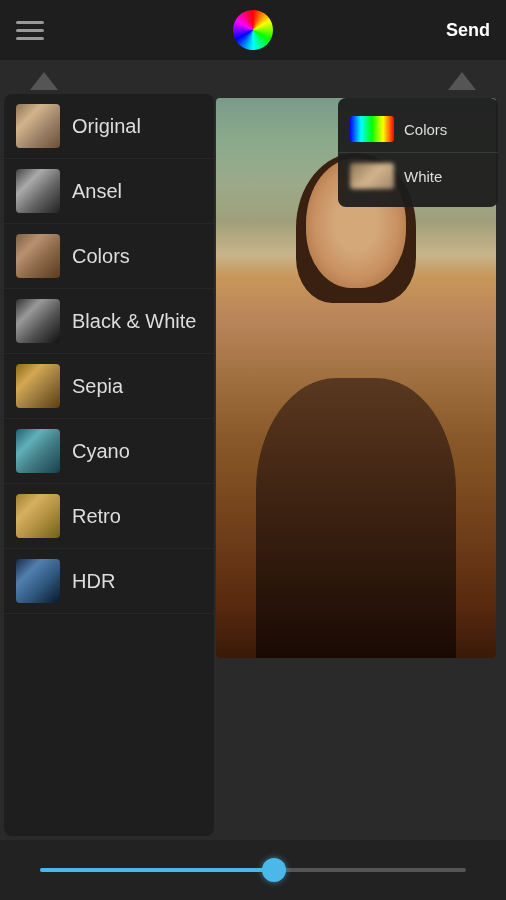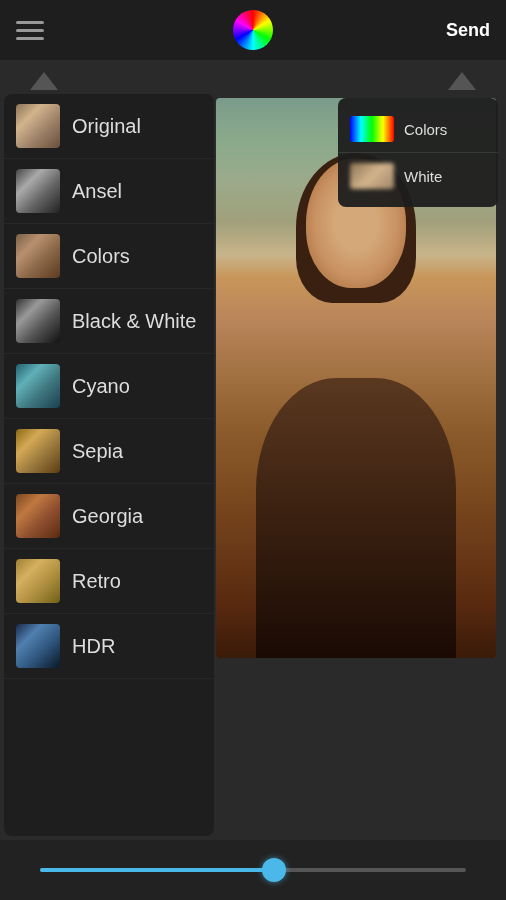--- a/index.html
+++ b/index.html
@@ -329,30 +329,26 @@
       </div>
       <div class="filter-item">
         <div class="filter-thumbnail" style="background: linear-gradient(135deg, rgb(123, 96, 69) 0%, rgb(184, 144, 112) 30%, rgb(139, 104, 72) 60%, rgb(91, 58, 32) 100%);"></div>
         <span class="filter-name">Colors</span>
       </div>
       <div class="filter-item">
         <div class="filter-thumbnail" style="background: linear-gradient(135deg, rgb(51, 51, 51) 0%, rgb(153, 153, 153) 30%, rgb(85, 85, 85) 60%, rgb(17, 17, 17) 100%);"></div>
         <span class="filter-name">Black &amp; White</span>
       </div>
       <div class="filter-item">
+        <div class="filter-thumbnail" style="background: linear-gradient(135deg, rgb(139, 105, 20) 0%, rgb(212, 168, 84) 30%, rgb(155, 122, 62) 60%, rgb(92, 61, 17) 100%);"></div>
+        <span class="filter-name">Sepia</span>
+      </div>
+      <div class="filter-item">
         <div class="filter-thumbnail" style="background: linear-gradient(135deg, rgb(32, 96, 112) 0%, rgb(96, 176, 184) 30%, rgb(64, 120, 128) 60%, rgb(26, 64, 80) 100%);"></div>
         <span class="filter-name">Cyano</span>
-      </div>
-      <div class="filter-item">
-        <div class="filter-thumbnail" style="background: linear-gradient(135deg, rgb(139, 105, 20) 0%, rgb(212, 168, 84) 30%, rgb(155, 122, 62) 60%, rgb(92, 61, 17) 100%);"></div>
-        <span class="filter-name">Sepia</span>
-      </div>
-      <div class="filter-item">
-        <div class="filter-thumbnail" style="background: linear-gradient(135deg, rgb(123, 72, 32) 0%, rgb(192, 120, 64) 30%, rgb(144, 80, 48) 60%, rgb(90, 42, 16) 100%);"></div>
-        <span class="filter-name">Georgia</span>
       </div>
       <div class="filter-item">
         <div class="filter-thumbnail" style="background: linear-gradient(135deg, rgb(160, 128, 48) 0%, rgb(212, 176, 96) 30%, rgb(176, 144, 64) 60%, rgb(112, 96, 24) 100%);"></div>
         <span class="filter-name">Retro</span>
       </div>
       <div class="filter-item">
         <div class="filter-thumbnail" style="background: linear-gradient(135deg, rgb(26, 42, 74) 0%, rgb(80, 128, 176) 30%, rgb(48, 88, 128) 60%, rgb(10, 24, 40) 100%);"></div>
         <span class="filter-name">HDR</span>
       </div>
     </div>

